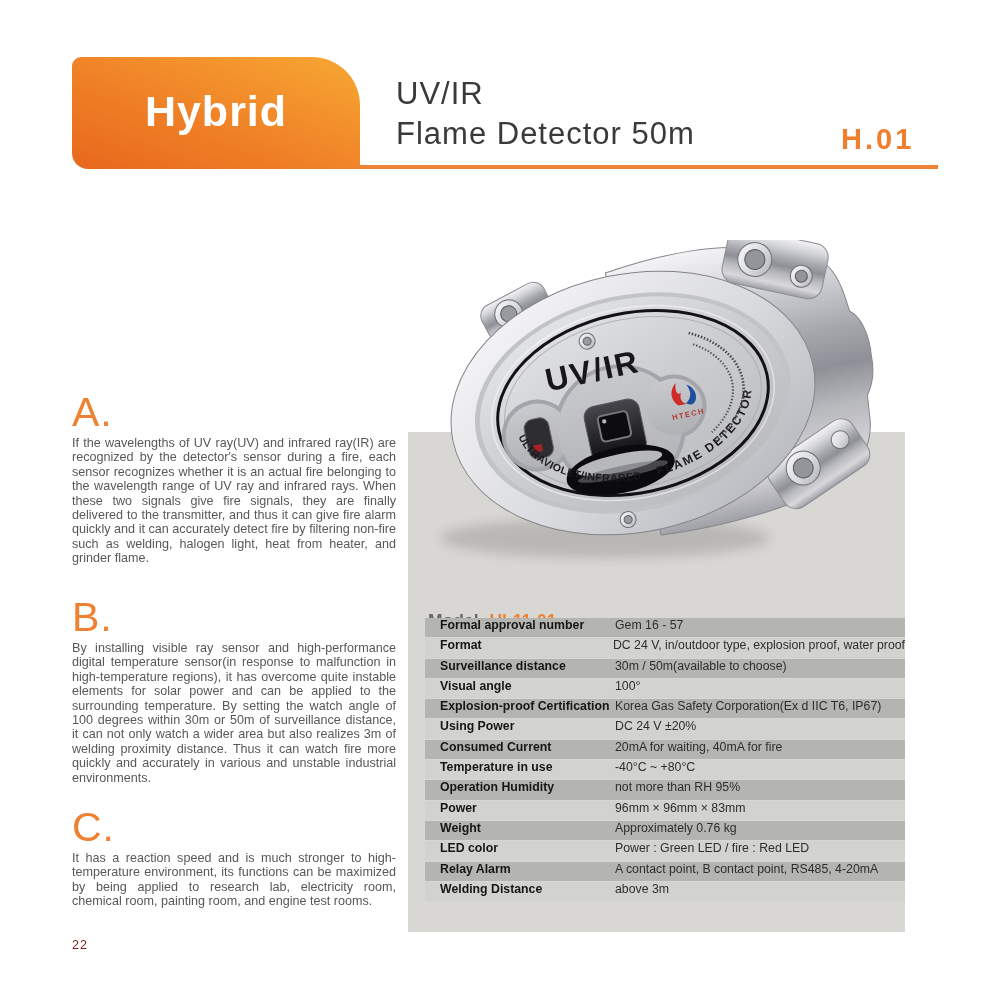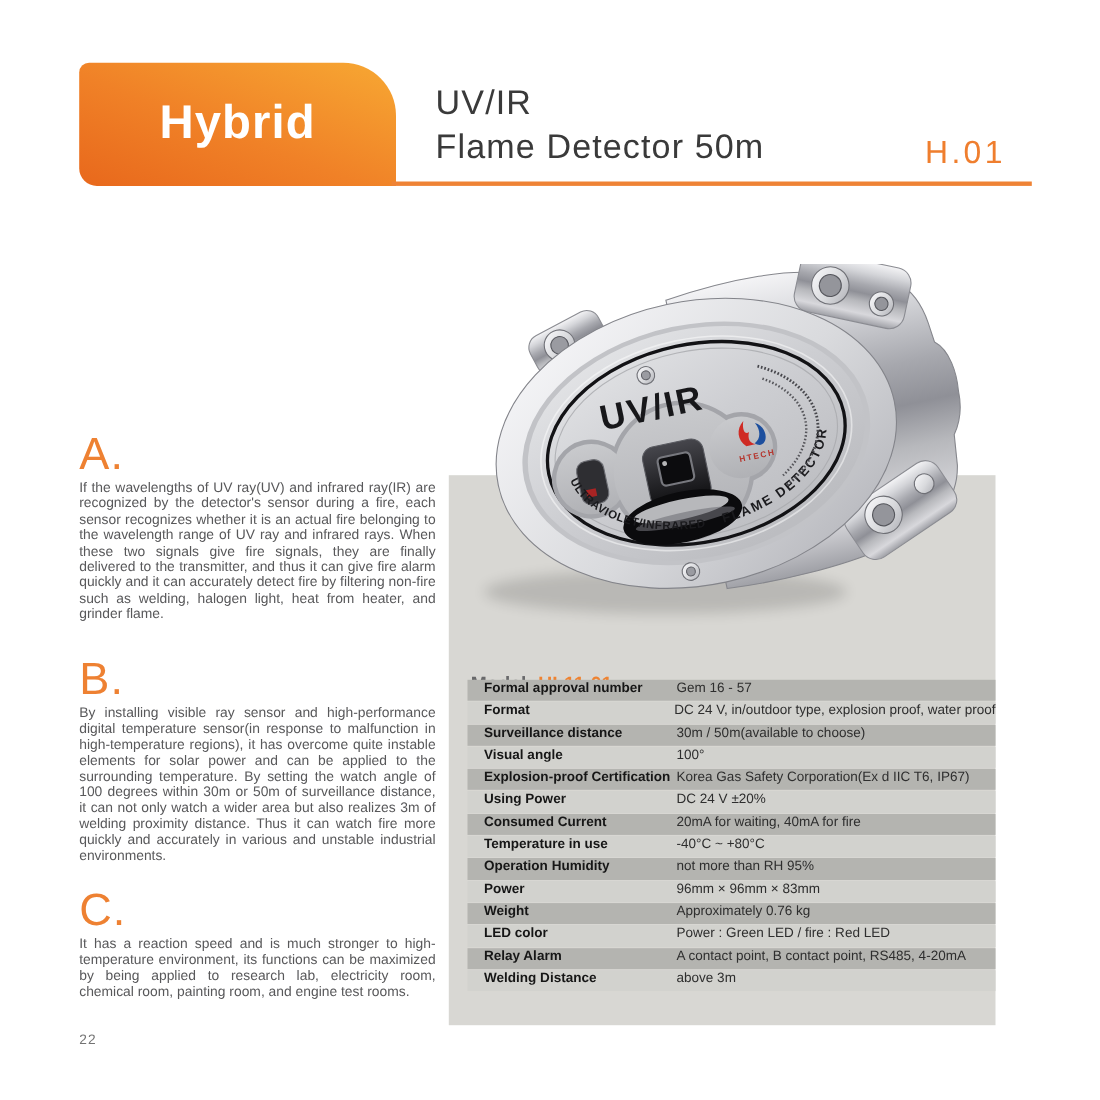--- a/index.html
+++ b/index.html
@@ -6,28 +6,28 @@
   body{font-family:"Liberation Sans",sans-serif;}
   #page{position:relative;width:1000px;height:1000px;background:#ffffff;overflow:hidden;}
 
   
   #banner{position:absolute;left:72px;top:57px;width:288px;height:112px;
     background:linear-gradient(to top right,#e8681c,#f08127 45%,#f7a833);
     border-radius:9px 48px 0 16px;display:flex;align-items:center;justify-content:center;}
   #banner .cat{color:#ffffff;font-size:43px;font-weight:bold;letter-spacing:1px;margin-top:-4px;}
   #rule{position:absolute;left:356px;top:165px;width:582px;height:4px;background:#ef8335;}
   #title{position:absolute;left:396px;top:74px;color:#3a3a3a;font-size:31px;line-height:40px;letter-spacing:1px;font-weight:400;}
-  #doccode{position:absolute;left:841px;top:123px;color:#ef7e2e;font-size:29px;letter-spacing:3px;font-weight:400;}
+  #doccode{position:absolute;left:841px;top:123px;color:#ef7e2e;font-size:29px;letter-spacing:3px;font-weight:700;}
 
   
   .sec{position:absolute;left:72px;width:324px;}
   .sec .letter{font-size:41px;line-height:40px;color:#ee8132;font-weight:400;letter-spacing:1px;}
   .sec p{margin:4px 0 0 0;font-size:12.6px;line-height:14.4px;color:#58585a;text-align:justify;}
   #sec-a{top:392px;} #sec-b{top:597px;} #sec-c{top:807px;}
-  #pagenum{position:absolute;left:72px;top:938px;font-size:12.5px;color:#737373;letter-spacing:1px;}
+  #pagenum{position:absolute;left:72px;top:938px;font-size:12.5px;color:#7f1d1d;letter-spacing:1px;}
 
   
   #panel{position:absolute;left:408px;top:432px;width:497px;height:500px;background:#d8d7d3;}
   #model{position:absolute;left:428px;top:611px;font-size:17.5px;font-weight:bold;}
   #model .ml{color:#68686a;} #model .mv{color:#ef8230;margin-left:6px;}
   #spec{position:absolute;left:425px;top:618px;width:480px;}
   .row{height:19.3px;margin-bottom:1px;display:flex;align-items:flex-start;}
   .row:nth-child(odd){background:#b4b4b0;}
   .row:nth-child(even){background:#d2d2ce;}
   .row .lb{width:175px;padding-left:15px;font-size:12.3px;font-weight:bold;color:#161616;white-space:nowrap;}

